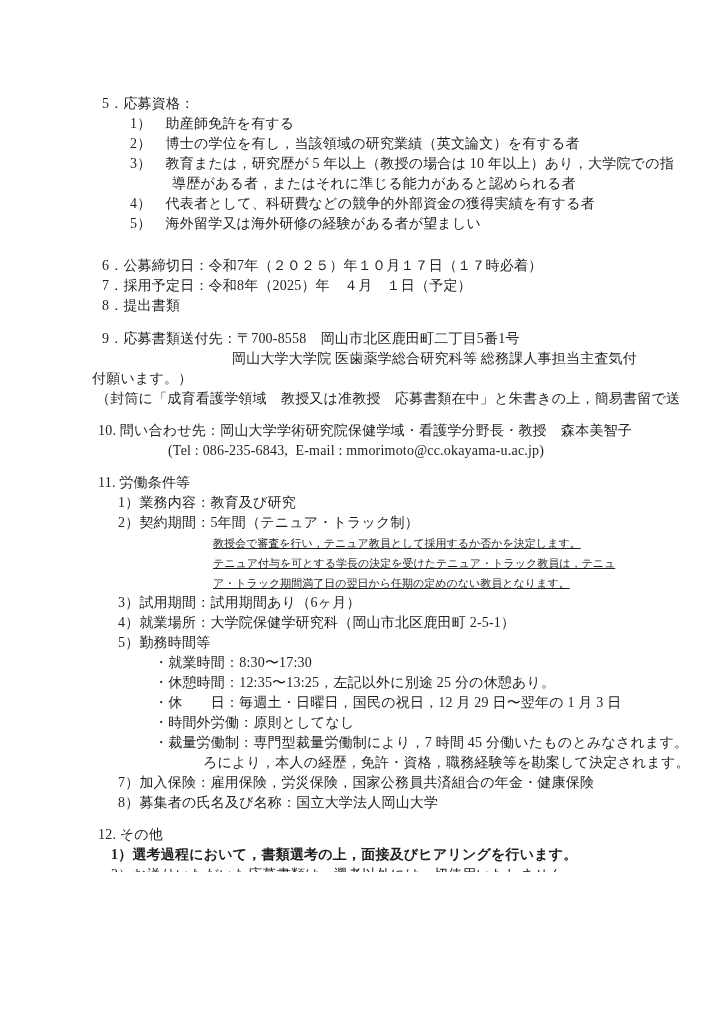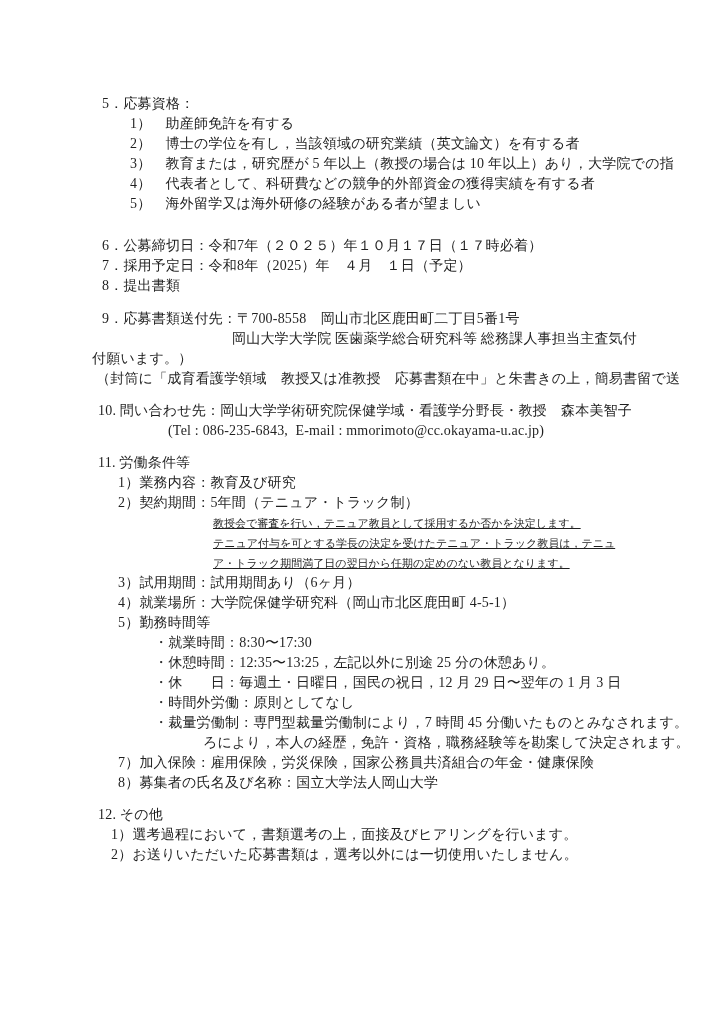--- a/index.html
+++ b/index.html
@@ -49,20 +49,21 @@
 </style>
 </head>
 <body>
 
 <div class="page" style="background: rgb(255, 255, 255); color: rgb(31, 31, 31);">
   <div class="doc-body">
       <div class="line" style="padding-left: 10px;">5．応募資格：</div>
       <div class="line" style="padding-left: 38px;">1）　助産師免許を有する</div>
       <div class="line" style="padding-left: 38px;">2）　博士の学位を有し，当該領域の研究業績（英文論文）を有する者</div>
       <div class="line" style="padding-left: 38px;">3）　教育または，研究歴が 5 年以上（教授の場合は 10 年以上）あり，大学院での指</div>
+      <div class="line" style="padding-left: 80px;">導歴がある者，またはそれに準じる能力があると認められる者</div>
       <div class="line" style="padding-left: 38px;">4）　代表者として、科研費などの競争的外部資金の獲得実績を有する者</div>
       <div class="line" style="padding-left: 38px;">5）　海外留学又は海外研修の経験がある者が望ましい</div>
       <div class="spacer" style="height: 22px;"></div>
       <div class="line" style="padding-left: 10px;">6．公募締切日：令和7年（２０２５）年１０月１７日（１７時必着）</div>
       <div class="line" style="padding-left: 10px;">7．採用予定日：令和8年（2025）年　４月　１日（予定）</div>
       <div class="line" style="padding-left: 10px;">8．提出書類</div>
       <div class="spacer" style="height: 13px;"></div>
       <div class="line" style="padding-left: 10px;">9．応募書類送付先：〒700-8558　岡山市北区鹿田町二丁目5番1号</div>
       <div class="line" style="padding-left: 140px;">岡山大学大学院 医歯薬学総合研究科等 総務課人事担当主査気付</div>
       <div class="line" style="padding-left: 0px;">付願います。）</div>
@@ -71,29 +72,29 @@
       <div class="line" style="padding-left: 6px;">10. 問い合わせ先：岡山大学学術研究院保健学域・看護学分野長・教授　森本美智子</div>
       <div class="line" style="padding-left: 76px;">(Tel : 086-235-6843,  E-mail : mmorimoto@cc.okayama-u.ac.jp)</div>
       <div class="spacer" style="height: 12px;"></div>
       <div class="line" style="padding-left: 6px;">11. 労働条件等</div>
       <div class="line" style="padding-left: 26px;">1）業務内容：教育及び研究</div>
       <div class="line" style="padding-left: 26px;">2）契約期間：5年間（テニュア・トラック制）</div>
       <div class="line condensed" style="padding-left: 121px;">教授会で審査を行い，テニュア教員として採用するか否かを決定します。</div>
       <div class="line condensed" style="padding-left: 121px;">テニュア付与を可とする学長の決定を受けたテニュア・トラック教員は，テニュ</div>
       <div class="line condensed" style="padding-left: 121px;">ア・トラック期間満了日の翌日から任期の定めのない教員となります。</div>
       <div class="line" style="padding-left: 26px;">3）試用期間：試用期間あり（6ヶ月）</div>
-      <div class="line" style="padding-left: 26px;">4）就業場所：大学院保健学研究科（岡山市北区鹿田町 4-5-1）</div>
+      <div class="line" style="padding-left: 26px;">4）就業場所：大学院保健学研究科（岡山市北区鹿田町 2-5-1）</div>
       <div class="line" style="padding-left: 26px;">5）勤務時間等</div>
       <div class="line" style="padding-left: 62px;">・就業時間：8:30〜17:30</div>
       <div class="line" style="padding-left: 62px;">・休憩時間：12:35〜13:25，左記以外に別途 25 分の休憩あり。</div>
       <div class="line" style="padding-left: 62px;">・休　　日：毎週土・日曜日，国民の祝日，12 月 29 日〜翌年の 1 月 3 日</div>
       <div class="line" style="padding-left: 62px;">・時間外労働：原則としてなし</div>
       <div class="line" style="padding-left: 62px;">・裁量労働制：専門型裁量労働制により，7 時間 45 分働いたものとみなされます。</div>
       <div class="line" style="padding-left: 111px;">ろにより，本人の経歴，免許・資格，職務経験等を勘案して決定されます。</div>
       <div class="line" style="padding-left: 26px;">7）加入保険：雇用保険，労災保険，国家公務員共済組合の年金・健康保険</div>
       <div class="line" style="padding-left: 26px;">8）募集者の氏名及び名称：国立大学法人岡山大学</div>
       <div class="spacer" style="height: 12px;"></div>
       <div class="line" style="padding-left: 6px;">12. その他</div>
-      <div class="line" style="padding-left: 19px;">1）選考過程において，書類選考の上，面接及びヒアリングを行います。</div>
+      <div class="line" style="padding-left: 19px; font-weight: bold;">1）選考過程において，書類選考の上，面接及びヒアリングを行います。</div>
       <div class="line" style="padding-left: 19px;">2）お送りいただいた応募書類は，選考以外には一切使用いたしません。</div>
     </div>
   <div class="footer">2</div>
 </div>
 
 </body></html>

